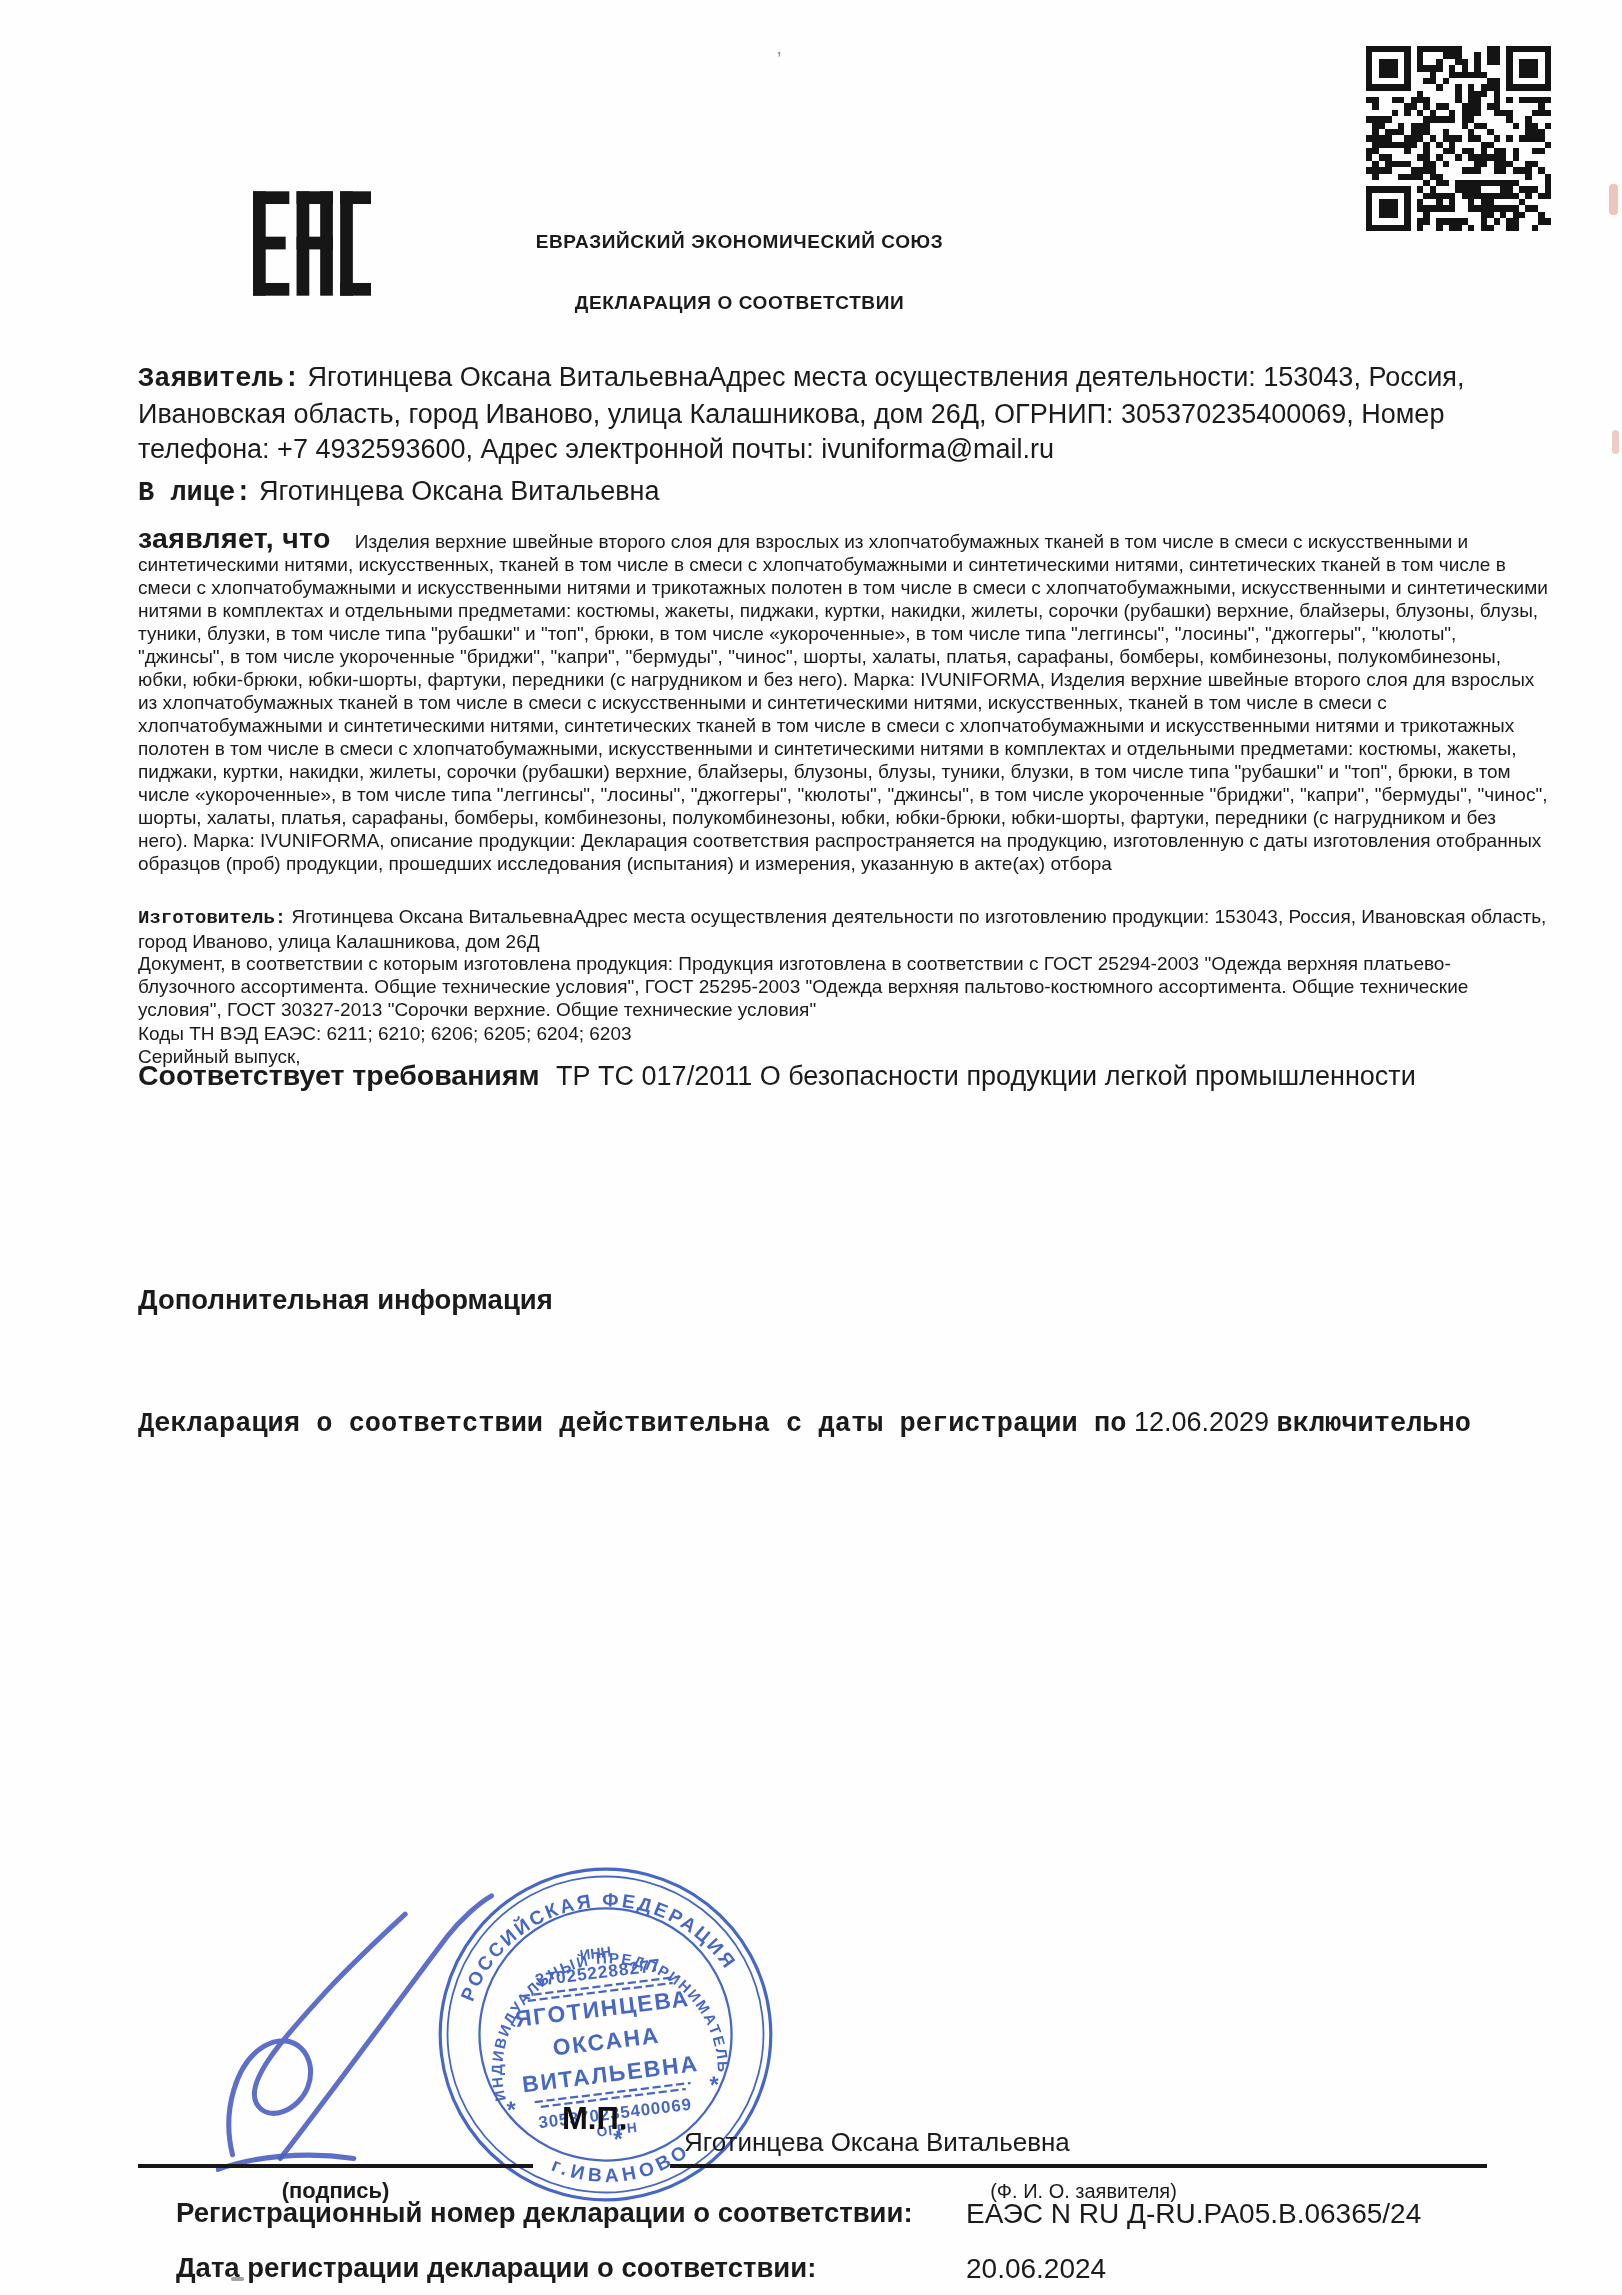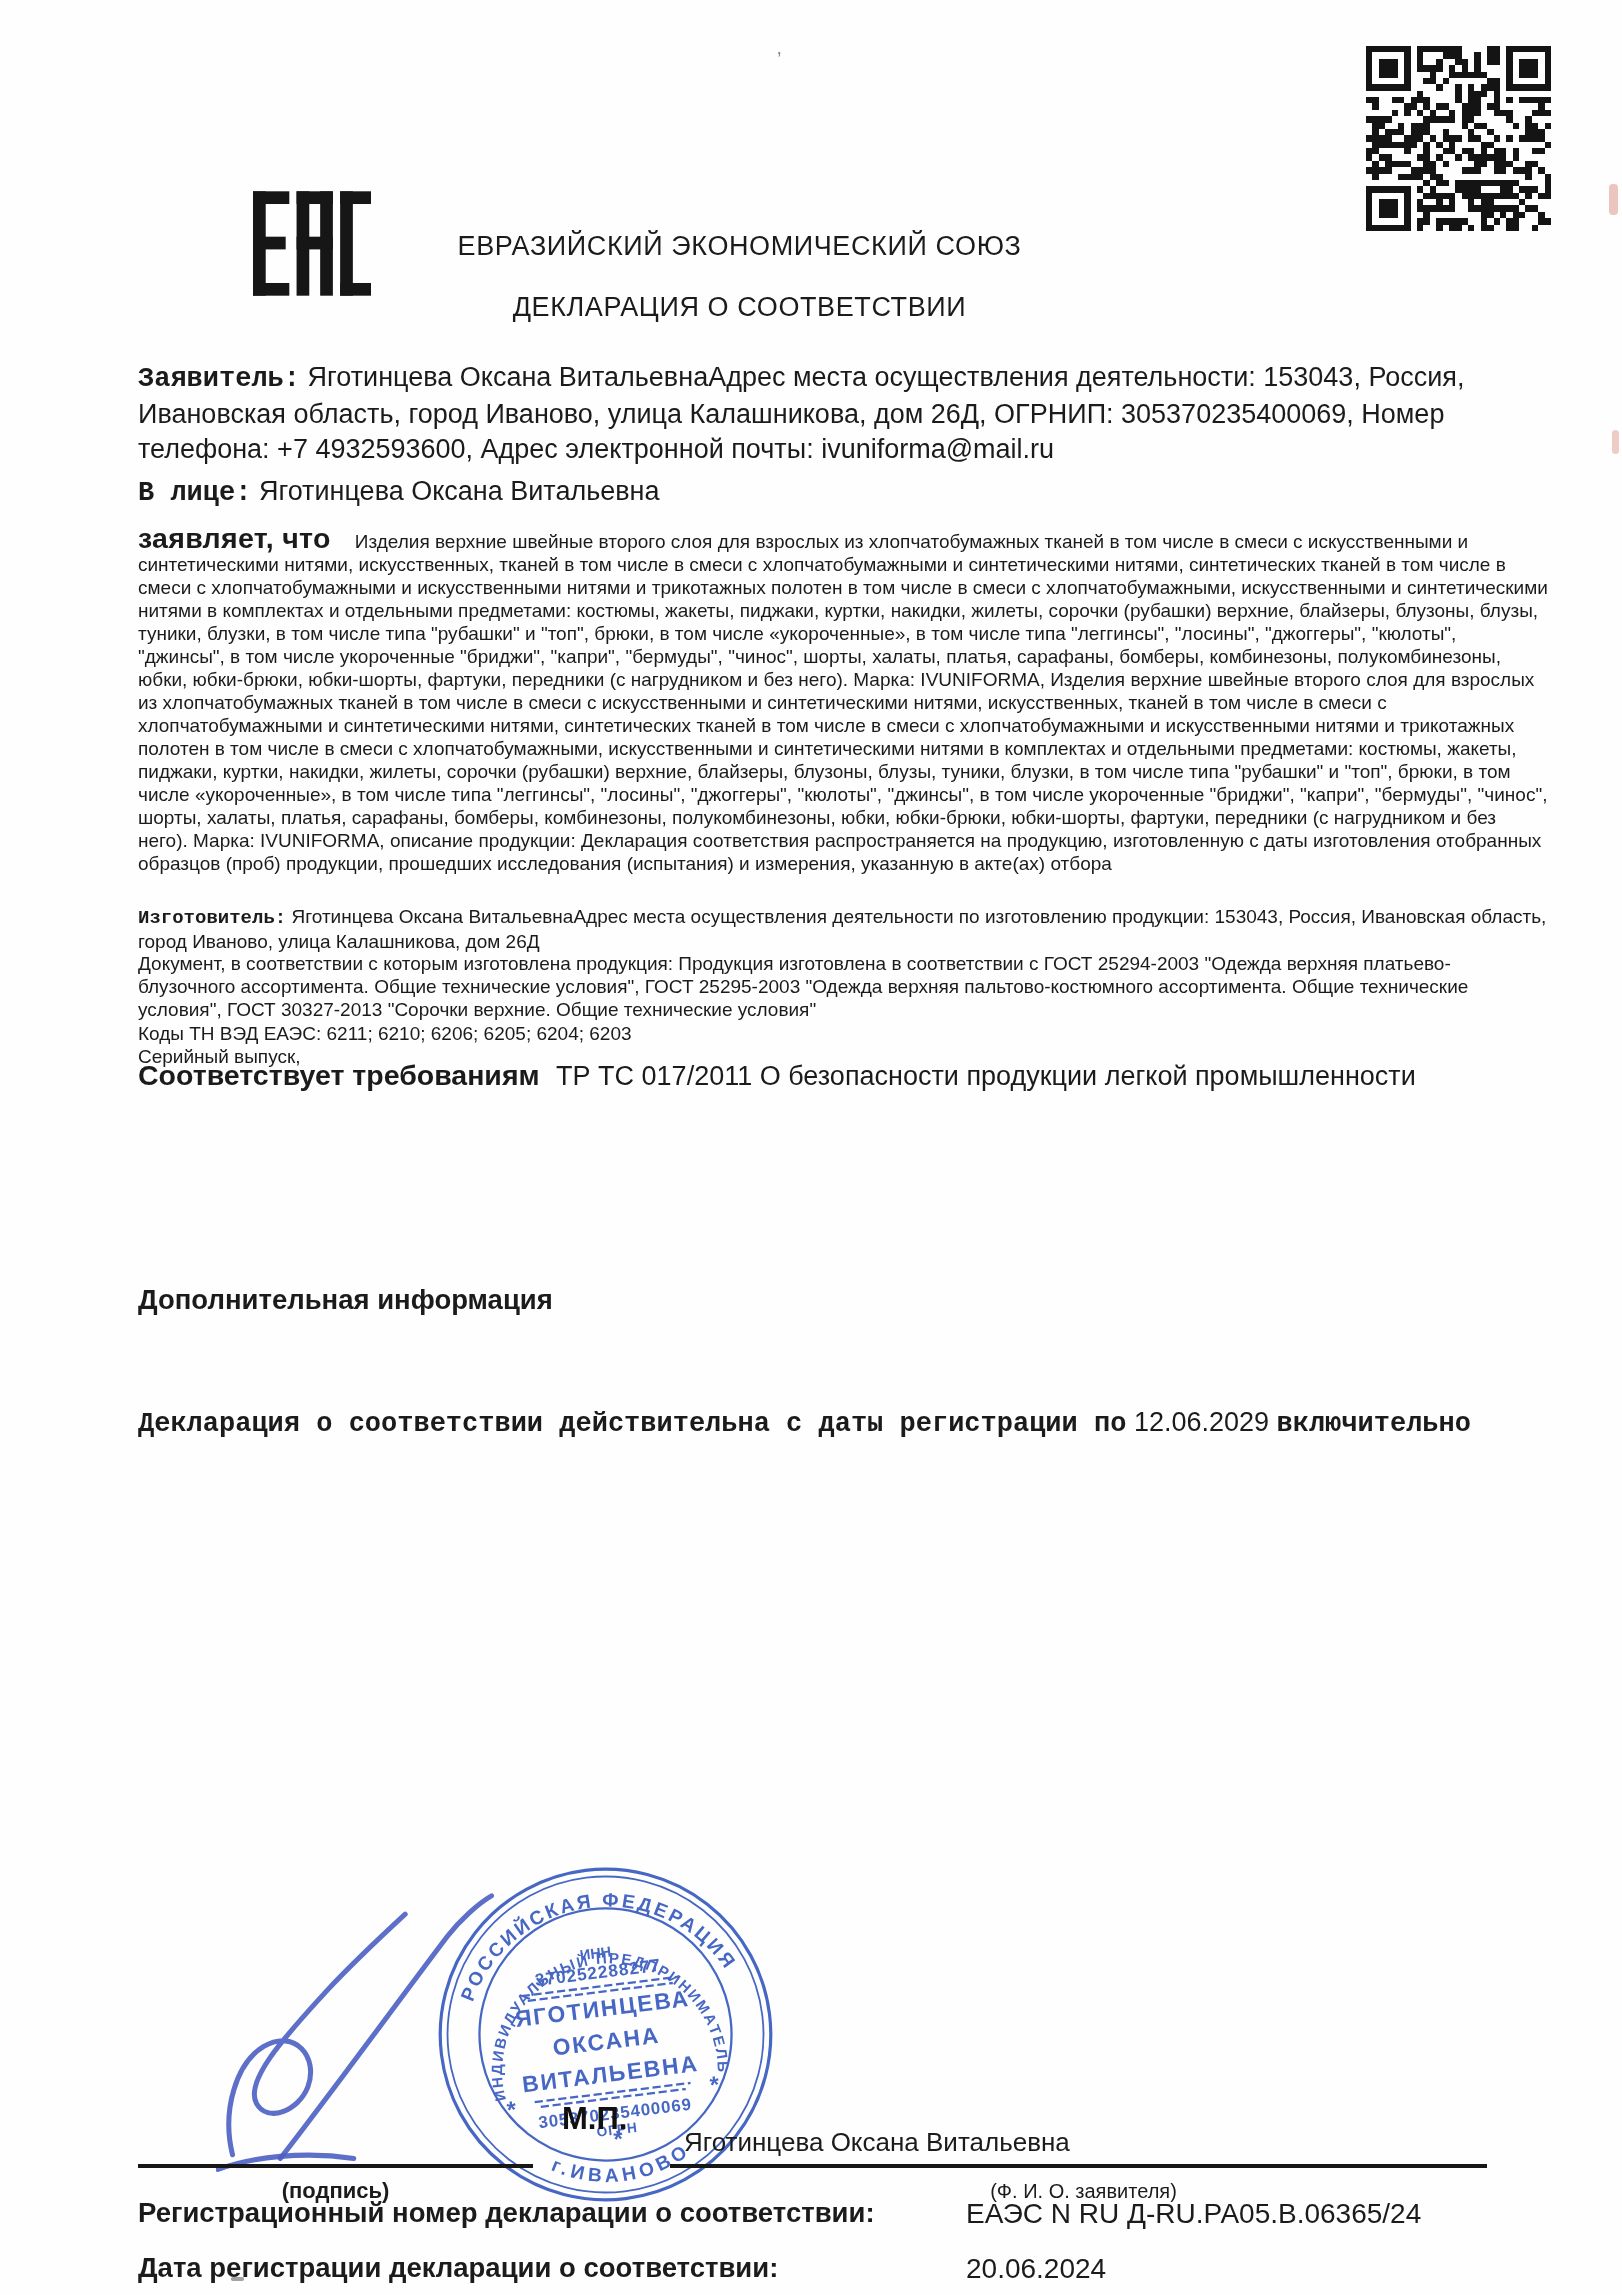--- a/index.html
+++ b/index.html
@@ -1,21 +1,21 @@
 <!DOCTYPE html>
 <html style="font-size:14.7px"><head>
 <meta charset="utf-8">
 <title>Декларация о соответствии</title>
 <style>
   html,body{margin:0;padding:0;background:#e8e8e8;}
   .page{position:relative;width:1623px;height:2296px;background:#fefefe;
         font-family:"Liberation Sans",sans-serif;color:#1b1b1b;overflow:hidden;margin:0 auto;}
   .abs{position:absolute;}
   
-  .doc-title{left:83px;width:1313px;text-align:center;font-weight:normal;font-size:27px;letter-spacing:0.6px;}
+  .doc-title{left:83px;width:1313px;text-align:center;font-weight:bold;font-size:19px;letter-spacing:0.6px;}
   .eac{left:253px;top:191px;width:118px;height:105px;}
   .qr{left:1366px;top:46px;width:185px;height:185px;}
   
   .t-lg{font-size:27px;line-height:35px;}
   .t-sm{font-size:19px;line-height:23px;}
   p.block{margin:0;}
   b.inline-label{font-weight:bold;font-family:Liberation Mono, monospace;}
   .declare-label{font-size:28.5px;font-weight:bold;padding-right:24px;letter-spacing:0.3px;}
   .sec-label{font-size:28.5px;font-weight:bold;padding-right:16.5px;}
   .h-bold{font-weight:bold;font-size:27.5px;}
@@ -32,21 +32,21 @@
   .st-num{font-size:18.5px;font-weight:bold;letter-spacing:1px;}
   .st-ogrn{font-size:15px;font-weight:bold;letter-spacing:1px;}
   .st-star{font-size:26px;font-weight:bold;}
   .sep{stroke:#3d5fc0;stroke-width:2.5;stroke-dasharray:9 4;}
   .mp{left:562px;top:2101px;font-size:31px;font-weight:bold;color:#111;}
   .sig{left:216px;top:1883px;width:349px;height:303px;}
   .sig path{fill:none;stroke:#4b5fc2;stroke-width:5.5;stroke-linecap:round;opacity:.9;}
   .sigline{height:3.7px;background:#171717;}
   .under-label{font-size:22px;}
   
-  .f-label{font-weight:bold;font-size:27.5px;}
+  .f-label{font-weight:bold;font-size:27.5px;margin-left:38px;}
   .f-value{font-size:28px;}
   
   .apost{left:777px;top:48px;font-size:20px;color:#888;}
   .pink1{left:1609px;top:184px;width:9.2px;height:31px;background:#e7b6ae;opacity:.8;border-radius:3.7px;}
   .pink2{left:1612px;top:430px;width:7.3px;height:24px;background:#e7b6ae;opacity:.7;border-radius:3.7px;}
   .dot1{left:231px;top:2277px;width:13px;height:3.7px;background:#555;border-radius:1.8px;opacity:.55;}
 </style>
 </head>
 <body>
 

